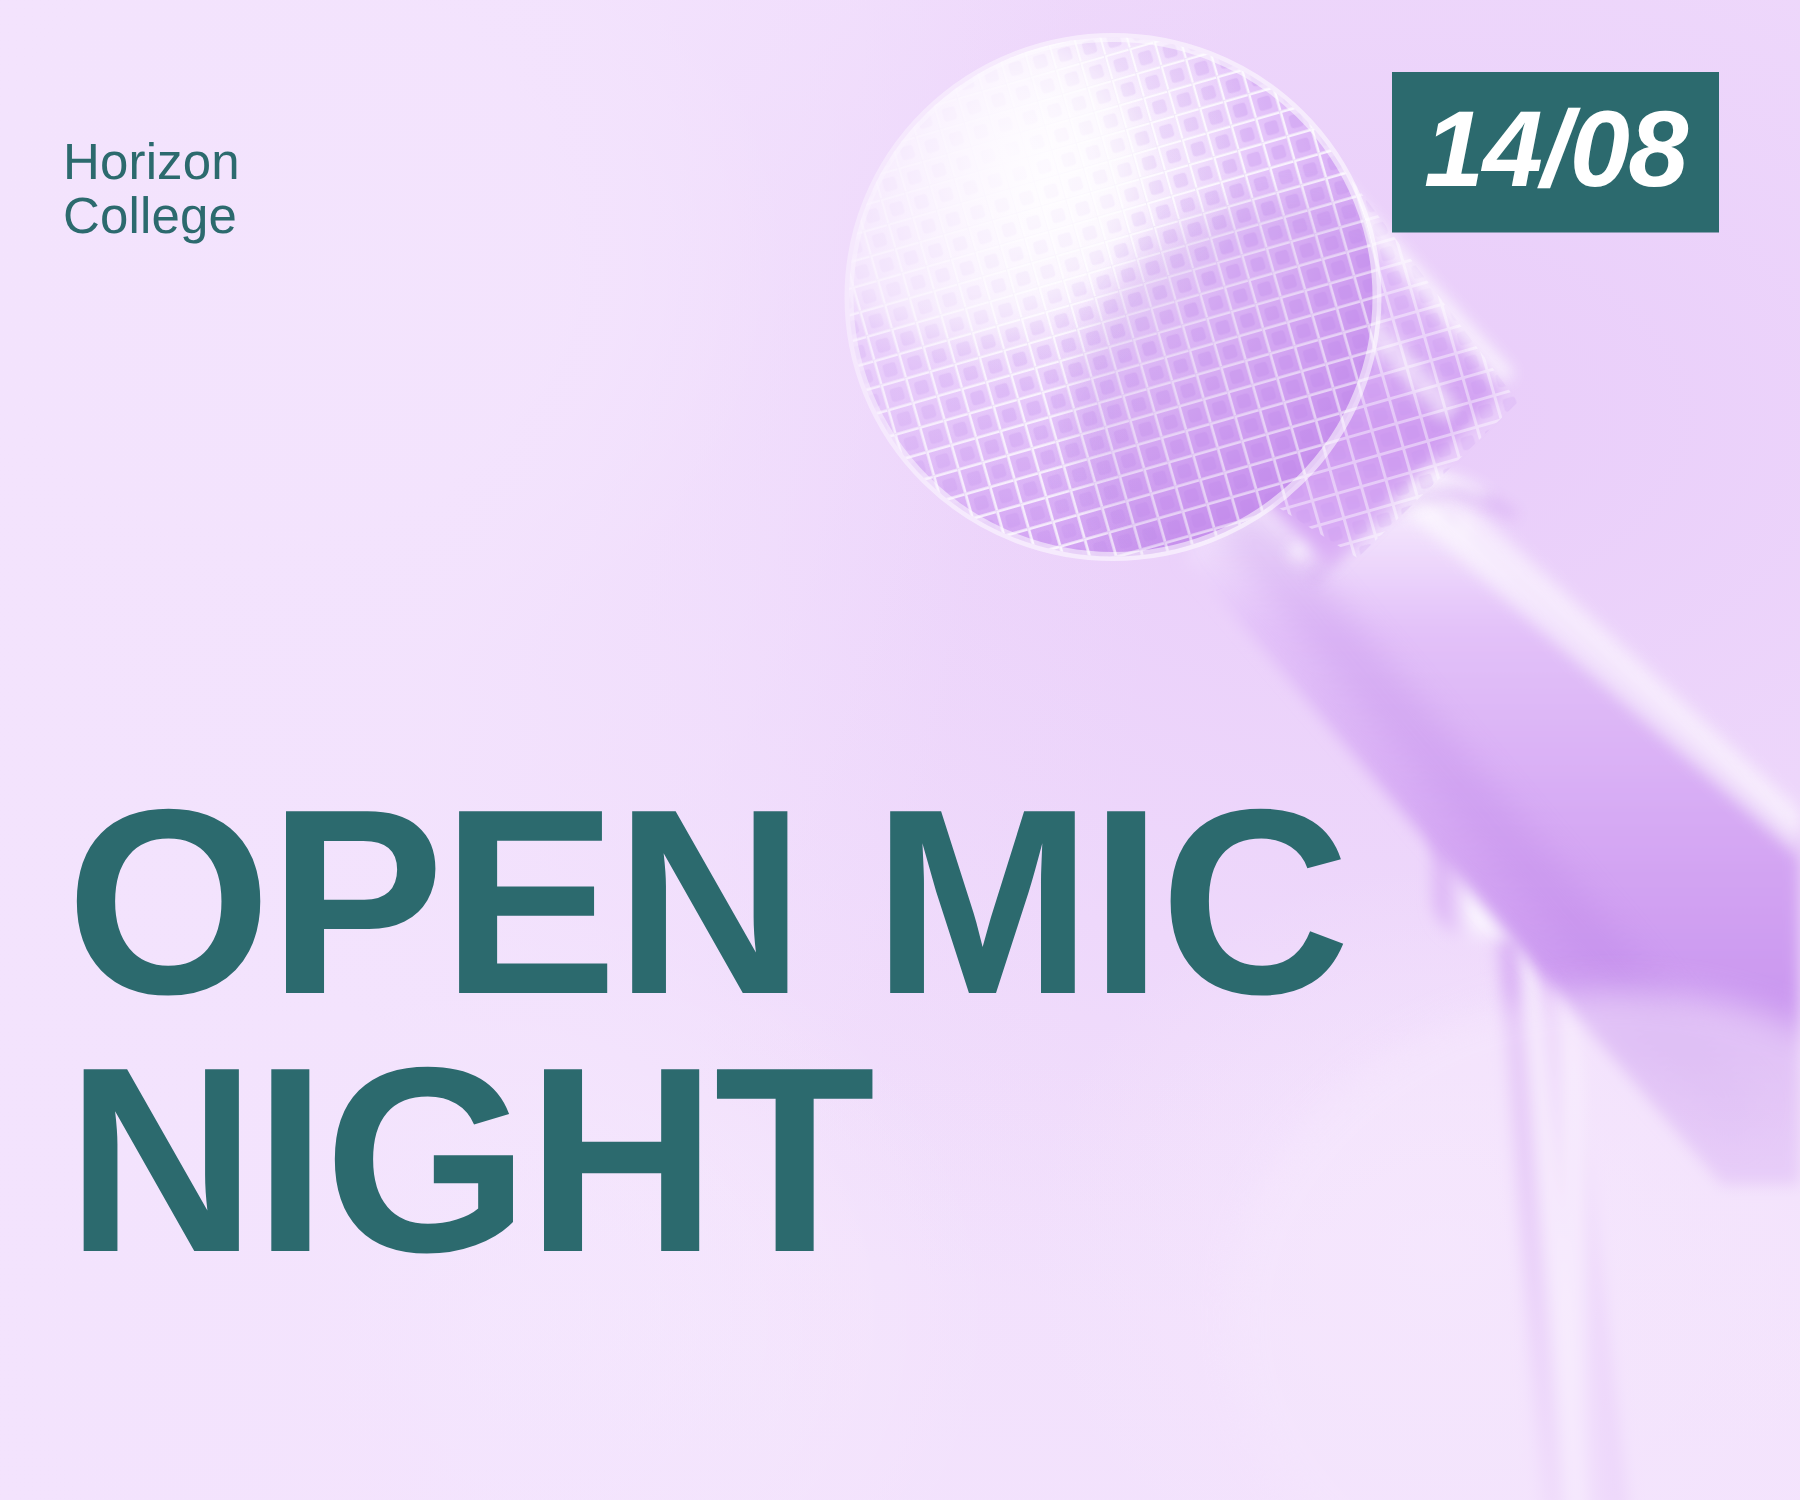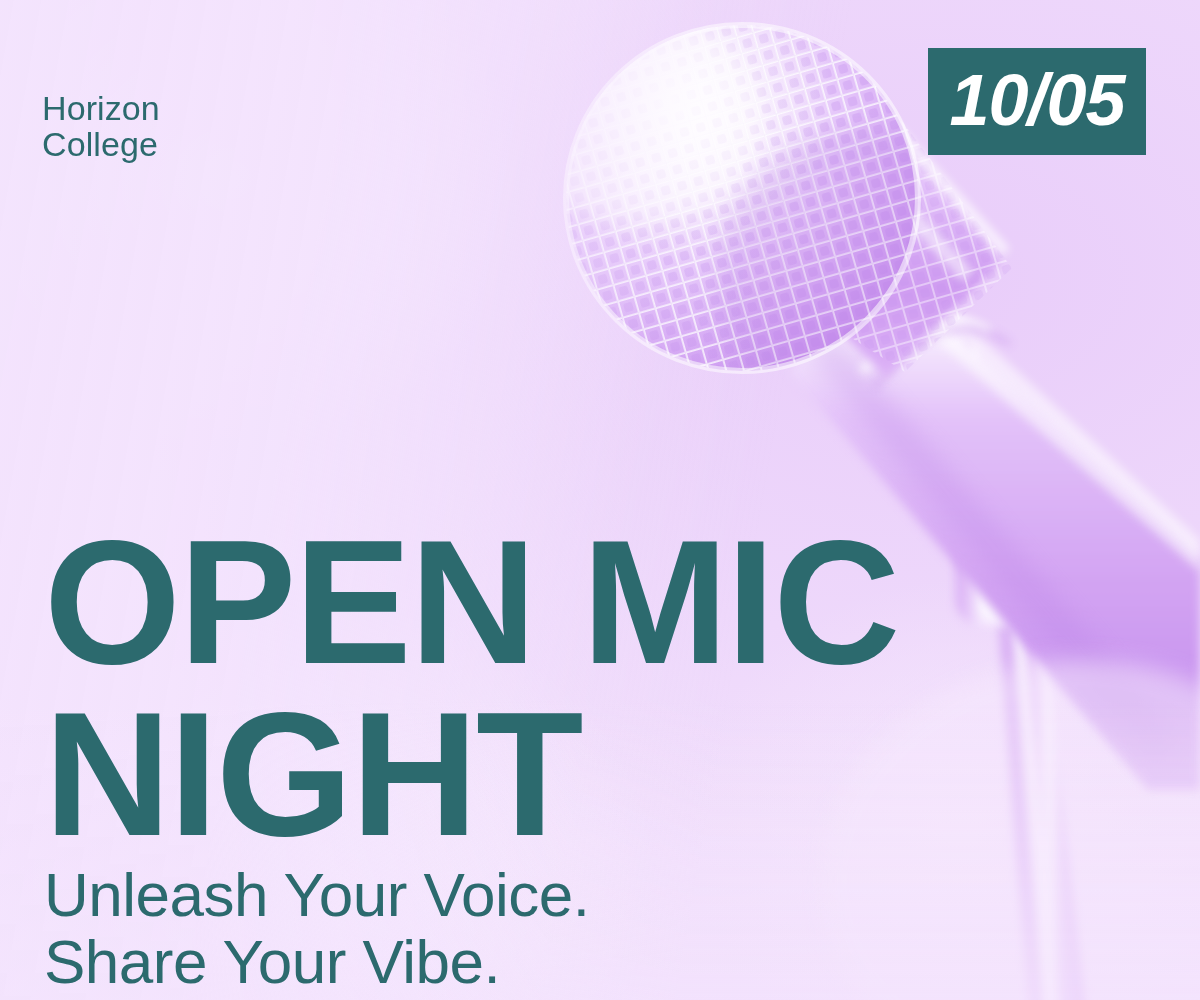--- a/index.html
+++ b/index.html
@@ -274,22 +274,20 @@
     </svg>
 
     <div class="mic-fade"></div>
     <div class="mic-fade-bottom"></div>
   </div>
 
   <div class="brand">Horizon
 College</div>
 
   <div class="date-badge">
-    <span class="date-text">10/05</span>
+    <span class="date-text">14/08</span>
   </div>
 
   <h1 class="headline">OPEN MIC
 NIGHT</h1>
 
-  <p class="tagline">Unleash Your Voice.
-Share Your Vibe.</p>
 
 </div>
 
 </body></html>

